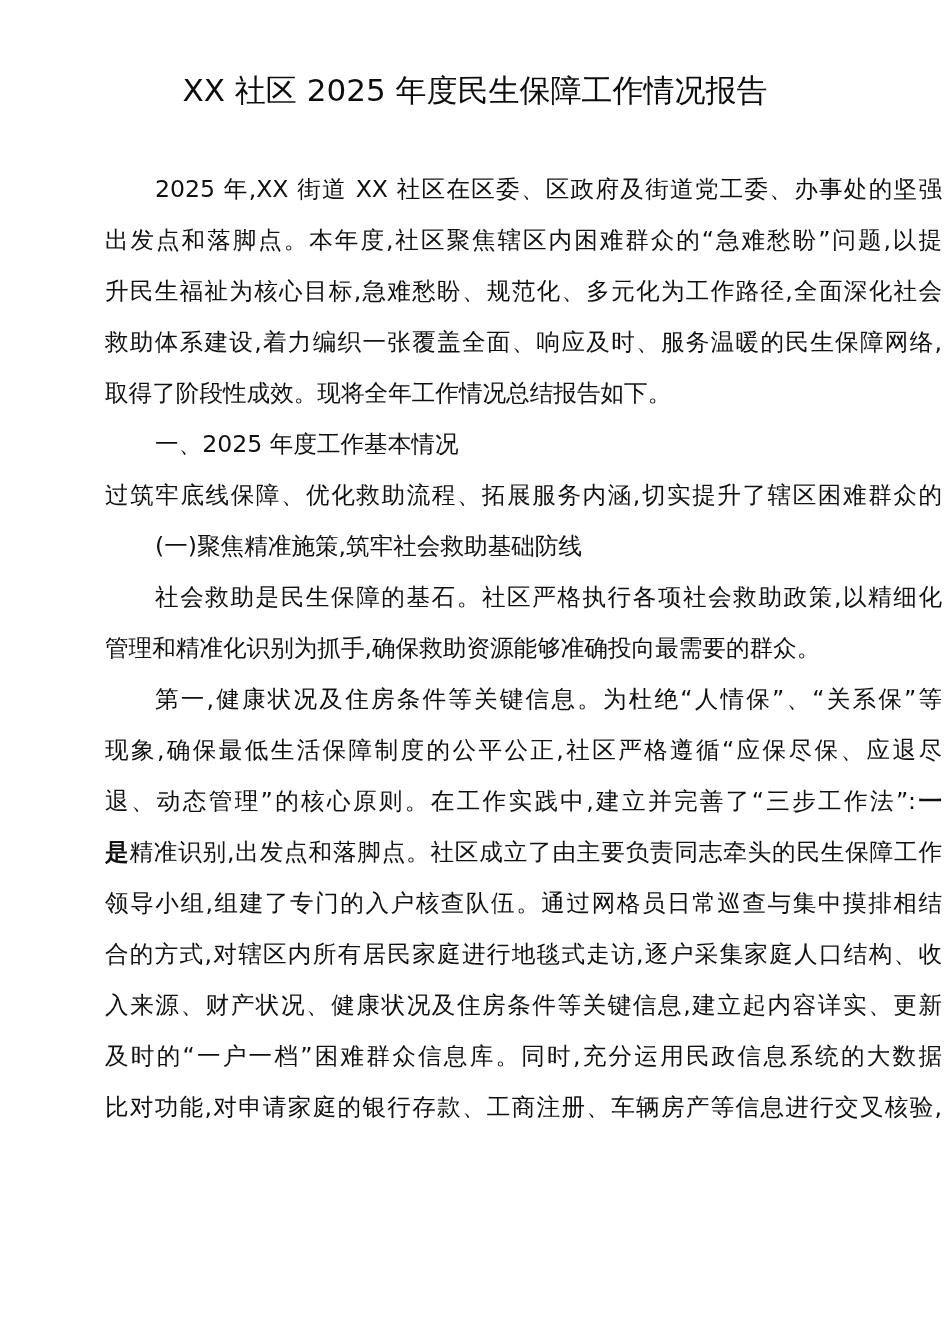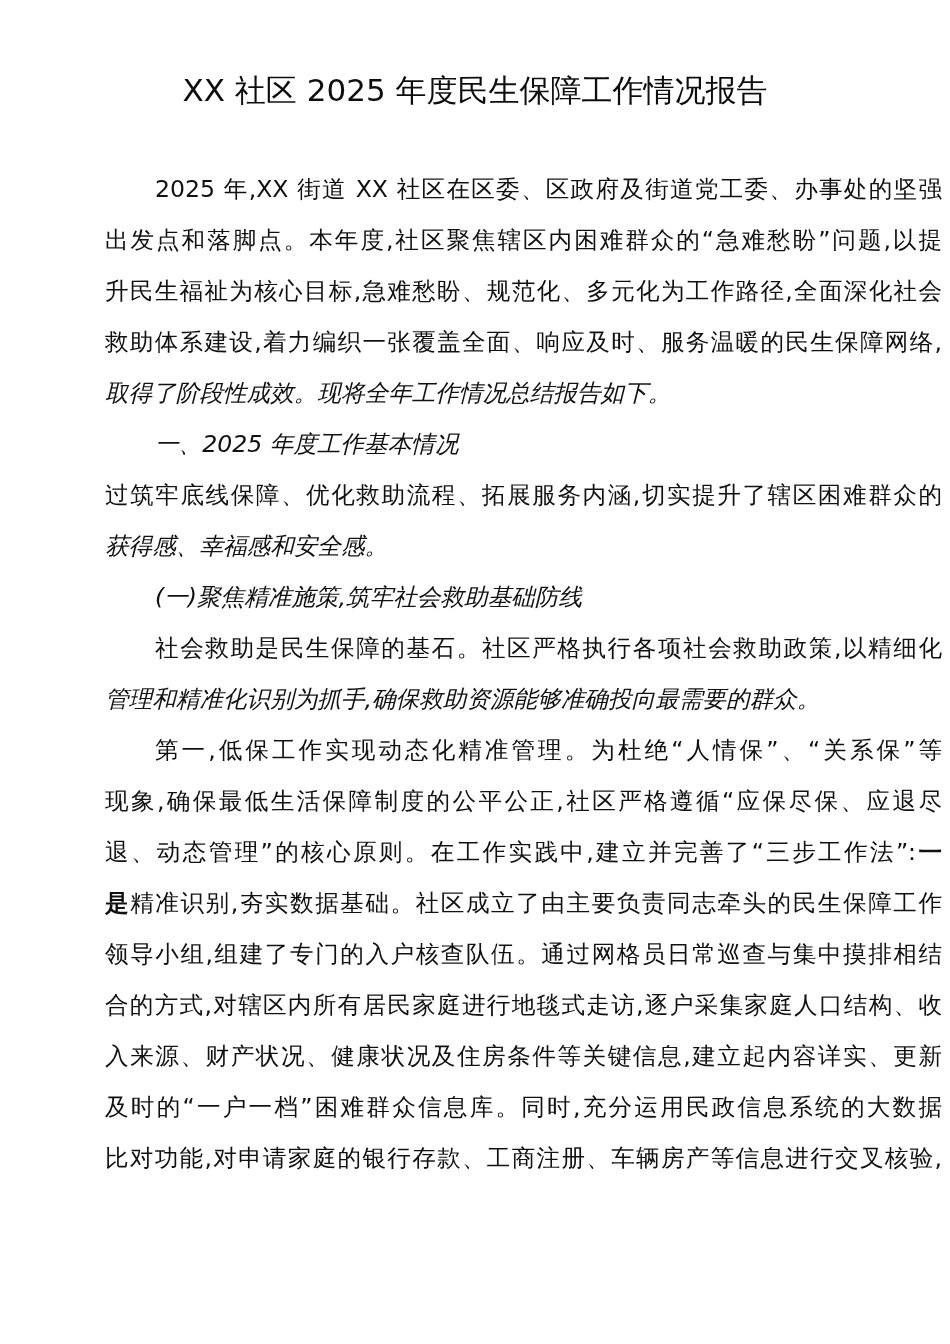--- a/index.html
+++ b/index.html
@@ -49,21 +49,20 @@
       white-space: nowrap;
       text-align: justify;
       text-align-last: justify;
       color: #111111;
     }
     .line.indent {
       padding-left: 50px;
     }
     .line.last {
       text-align-last: left;
-      font-style: italic;
     }
     .bold {
       font-weight: bold;
     }
   </style>
 </head>
 <body>
 
 <div class="page">
   <div class="title">XX 社区 2025 年度民生保障工作情况报告</div>
@@ -71,30 +70,29 @@
   <div class="body-text">
     <span class="line indent"><span>2025 年,XX 街道 XX 社区在区委、区政府及街道党工委、办事处的坚强</span></span>
     <span class="line"><span>出发点和落脚点。本年度,社区聚焦辖区内困难群众的“急难愁盼”问题,以提</span></span>
     <span class="line"><span>升民生福祉为核心目标,急难愁盼、规范化、多元化为工作路径,全面深化社会</span></span>
     <span class="line"><span>救助体系建设,着力编织一张覆盖全面、响应及时、服务温暖的民生保障网络,</span></span>
     <span class="line last"><span>取得了阶段性成效。现将全年工作情况总结报告如下。</span></span>
 
     <span class="line indent last"><span>一、2025 年度工作基本情况</span></span>
 
     <span class="line"><span>过筑牢底线保障、优化救助流程、拓展服务内涵,切实提升了辖区困难群众的</span></span>
-    <span class="line last"><span>获得感、幸福感和安全感。</span></span>
 
     <span class="line indent last"><span>(一)聚焦精准施策,筑牢社会救助基础防线</span></span>
 
     <span class="line indent"><span>社会救助是民生保障的基石。社区严格执行各项社会救助政策,以精细化</span></span>
     <span class="line last"><span>管理和精准化识别为抓手,确保救助资源能够准确投向最需要的群众。</span></span>
 
-    <span class="line indent"><span>第一,低保工作实现动态化精准管理。为杜绝“人情保”、“关系保”等</span></span>
+    <span class="line indent"><span>第一,健康状况及住房条件等关键信息。为杜绝“人情保”、“关系保”等</span></span>
     <span class="line"><span>现象,确保最低生活保障制度的公平公正,社区严格遵循“应保尽保、应退尽</span></span>
     <span class="line"><span>退、动态管理”的核心原则。在工作实践中,建立并完善了“三步工作法”:</span><span class="bold">一</span></span>
-    <span class="line"><span class="bold">是</span><span>精准识别,夯实数据基础。社区成立了由主要负责同志牵头的民生保障工作</span></span>
+    <span class="line"><span class="bold">是</span><span>精准识别,出发点和落脚点。社区成立了由主要负责同志牵头的民生保障工作</span></span>
     <span class="line"><span>领导小组,组建了专门的入户核查队伍。通过网格员日常巡查与集中摸排相结</span></span>
     <span class="line"><span>合的方式,对辖区内所有居民家庭进行地毯式走访,逐户采集家庭人口结构、收</span></span>
     <span class="line"><span>入来源、财产状况、健康状况及住房条件等关键信息,建立起内容详实、更新</span></span>
     <span class="line"><span>及时的“一户一档”困难群众信息库。同时,充分运用民政信息系统的大数据</span></span>
     <span class="line"><span>比对功能,对申请家庭的银行存款、工商注册、车辆房产等信息进行交叉核验,</span></span>
   </div>
 </div>
 
 </body></html>

